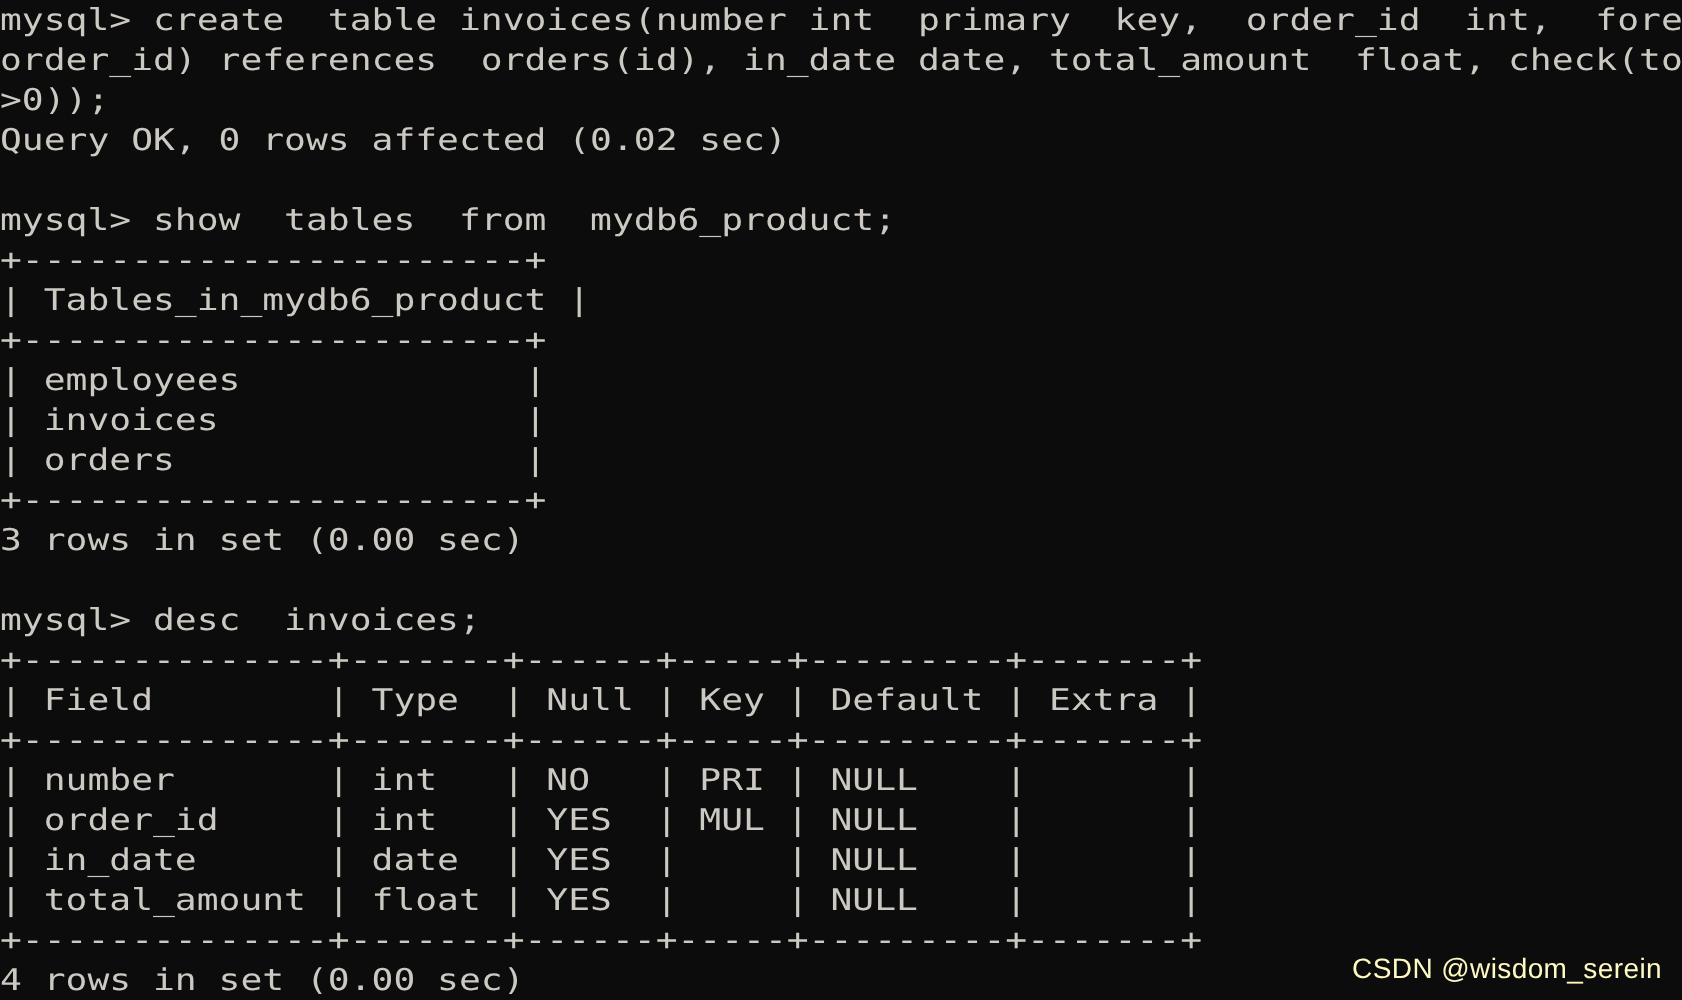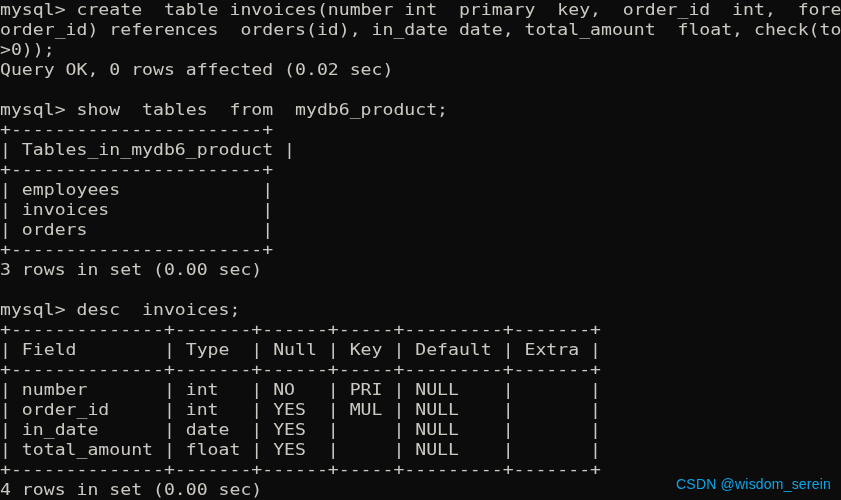--- a/index.html
+++ b/index.html
@@ -39,21 +39,21 @@
   }
   .line.blank {
     color: transparent;
   }
   #watermark {
     position: absolute;
     right: 10px;
     bottom: 6px;
     font-family: "Liberation Sans", sans-serif;
     font-size: 14px;
-    color: #0ea5e9;
+    color: #fef9c3;
     letter-spacing: 0.2px;
     white-space: pre;
   }
 </style>
 </head>
 <body>
 
 <div id="terminal">
   <div id="screen">
       <span class="line">mysql&gt; create  table invoices(number int  primary  key,  order_id  int,  foreign  key (</span>

